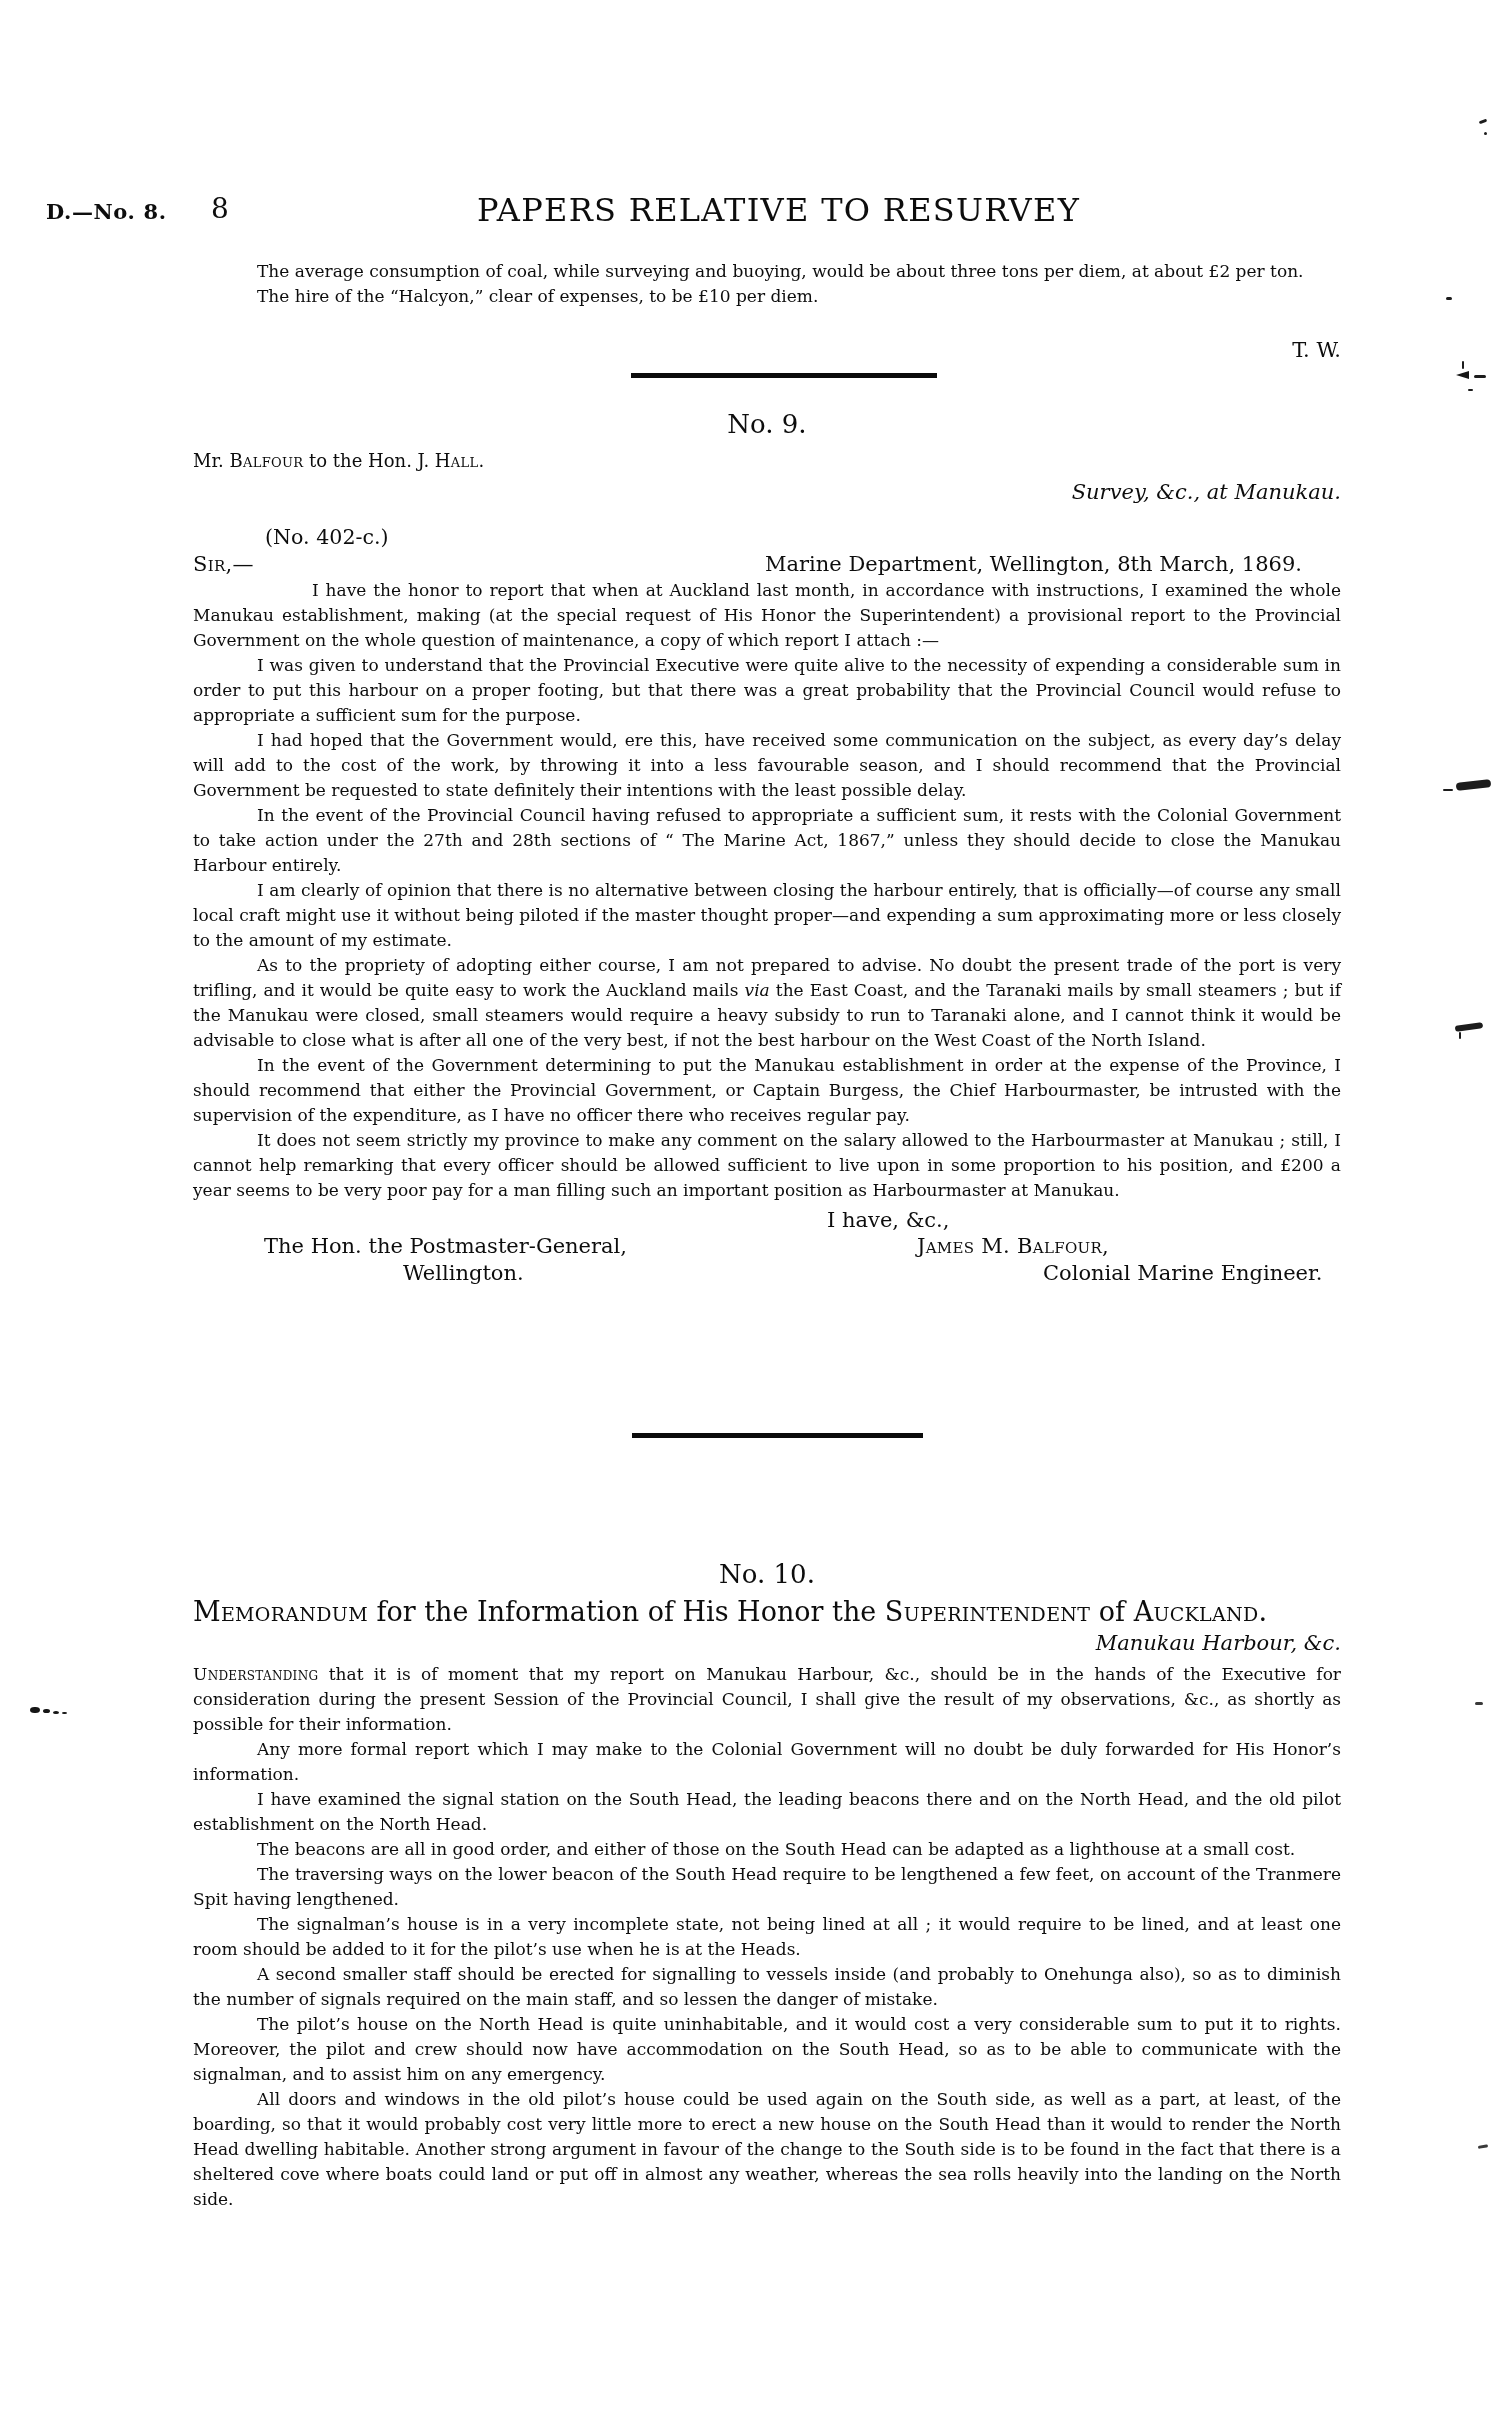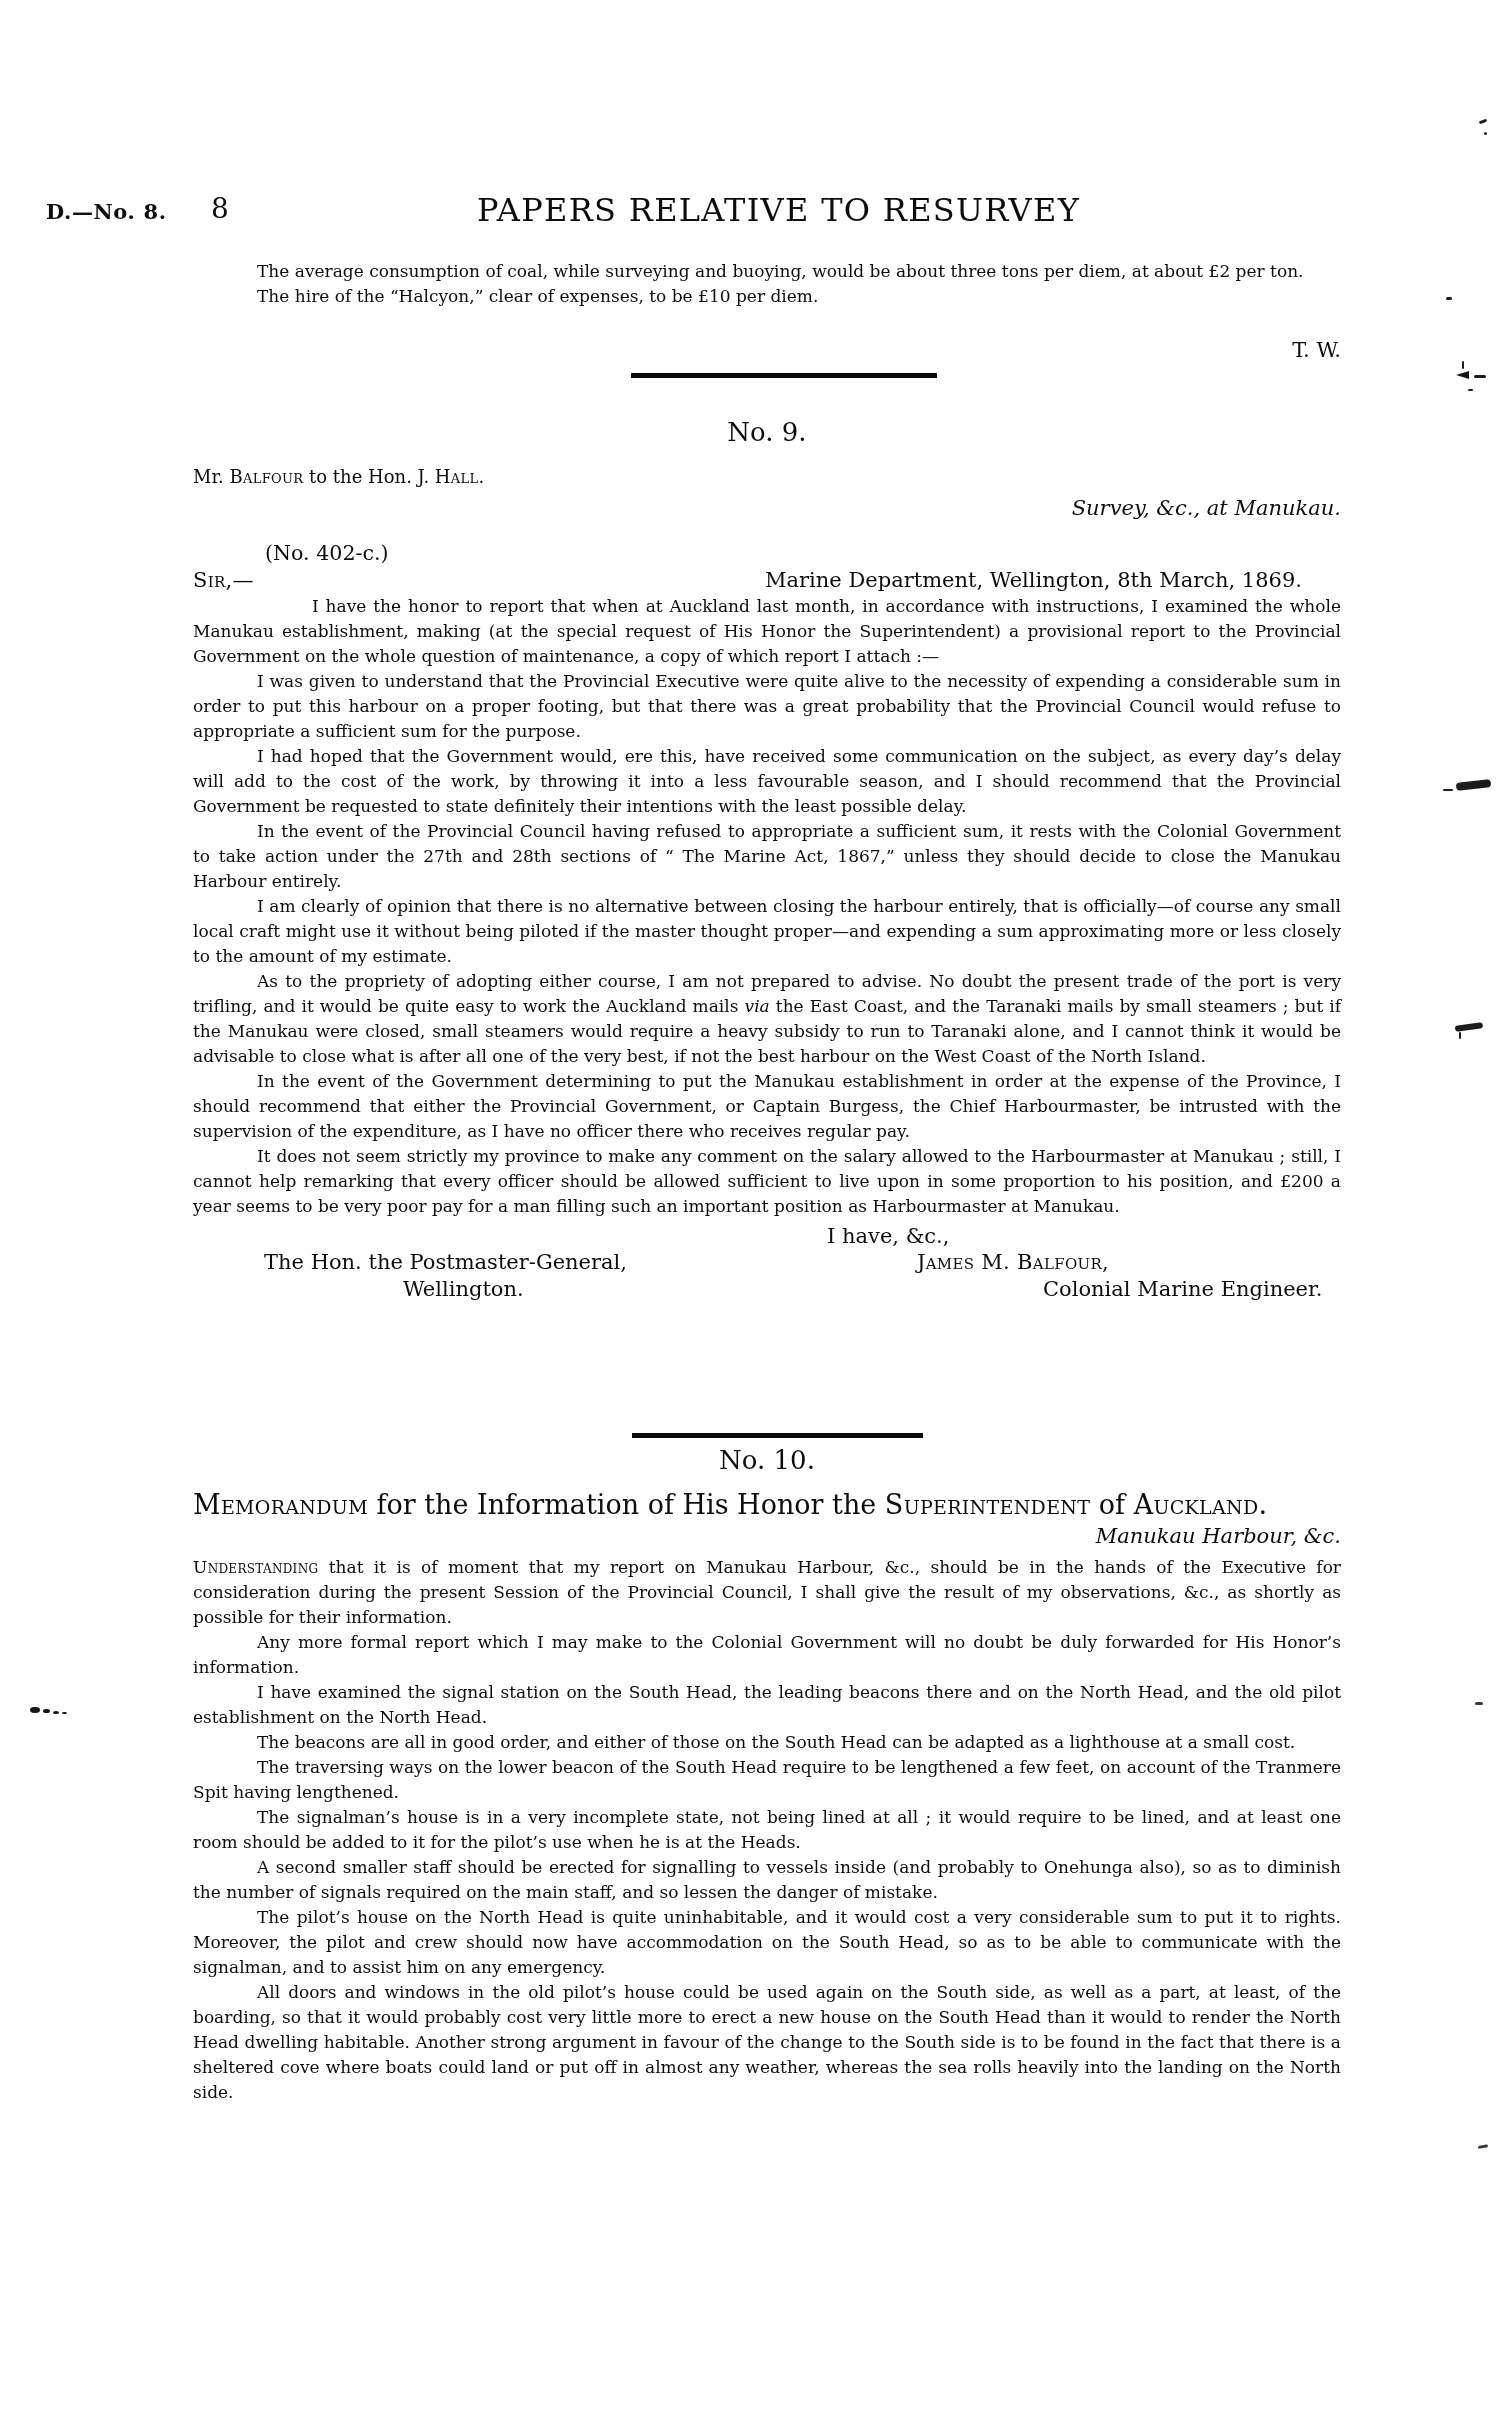--- a/index.html
+++ b/index.html
@@ -25,22 +25,22 @@
   .it{font-style:italic;}
   
   .intro{top:259px;}
   .tw{top:338px;text-align:right;padding-right:55px;font-size:21px;}
   
   .rule{position:absolute;height:5.2px;background:#0b0b0b;}
   .rule1{top:373px;left:631px;width:306px;}
   .rule2{top:1433px;left:632px;width:291px;}
   
   .sec9{top:401px;}
-  .sec10{top:1429px;}
-  .num-heading{margin:16px;font-size:26px;line-height:31px;font-weight:normal;text-align:center;}
+  .sec10{top:1551px;}
+  .num-heading{margin:8px;font-size:26px;line-height:31px;font-weight:normal;text-align:center;}
   .parties{margin-top:6.4px;text-align:left;font-size:18px;line-height:26px;}
   .subject{margin-top:4.5px;text-align:right;font-size:21px;line-height:26px;}
   .ref-line{margin-top:20px;padding-left:72px;font-size:20.6px;line-height:25px;}
   .salut-row{margin-top:1.3px;display:flex;justify-content:space-between;font-size:21px;line-height:26px;}
   .salut-row .dateline{padding-right:39px;}
   .paras{margin-top:1.3px;}
   .closing{margin-top:3.9px;padding-left:634px;font-size:21px;line-height:27px;}
   .sig-row{position:relative;height:27px;font-size:21px;}
   .sig-row .pos-a{position:absolute;left:71px;}
   .sig-row .pos-b{position:absolute;left:724px;}

